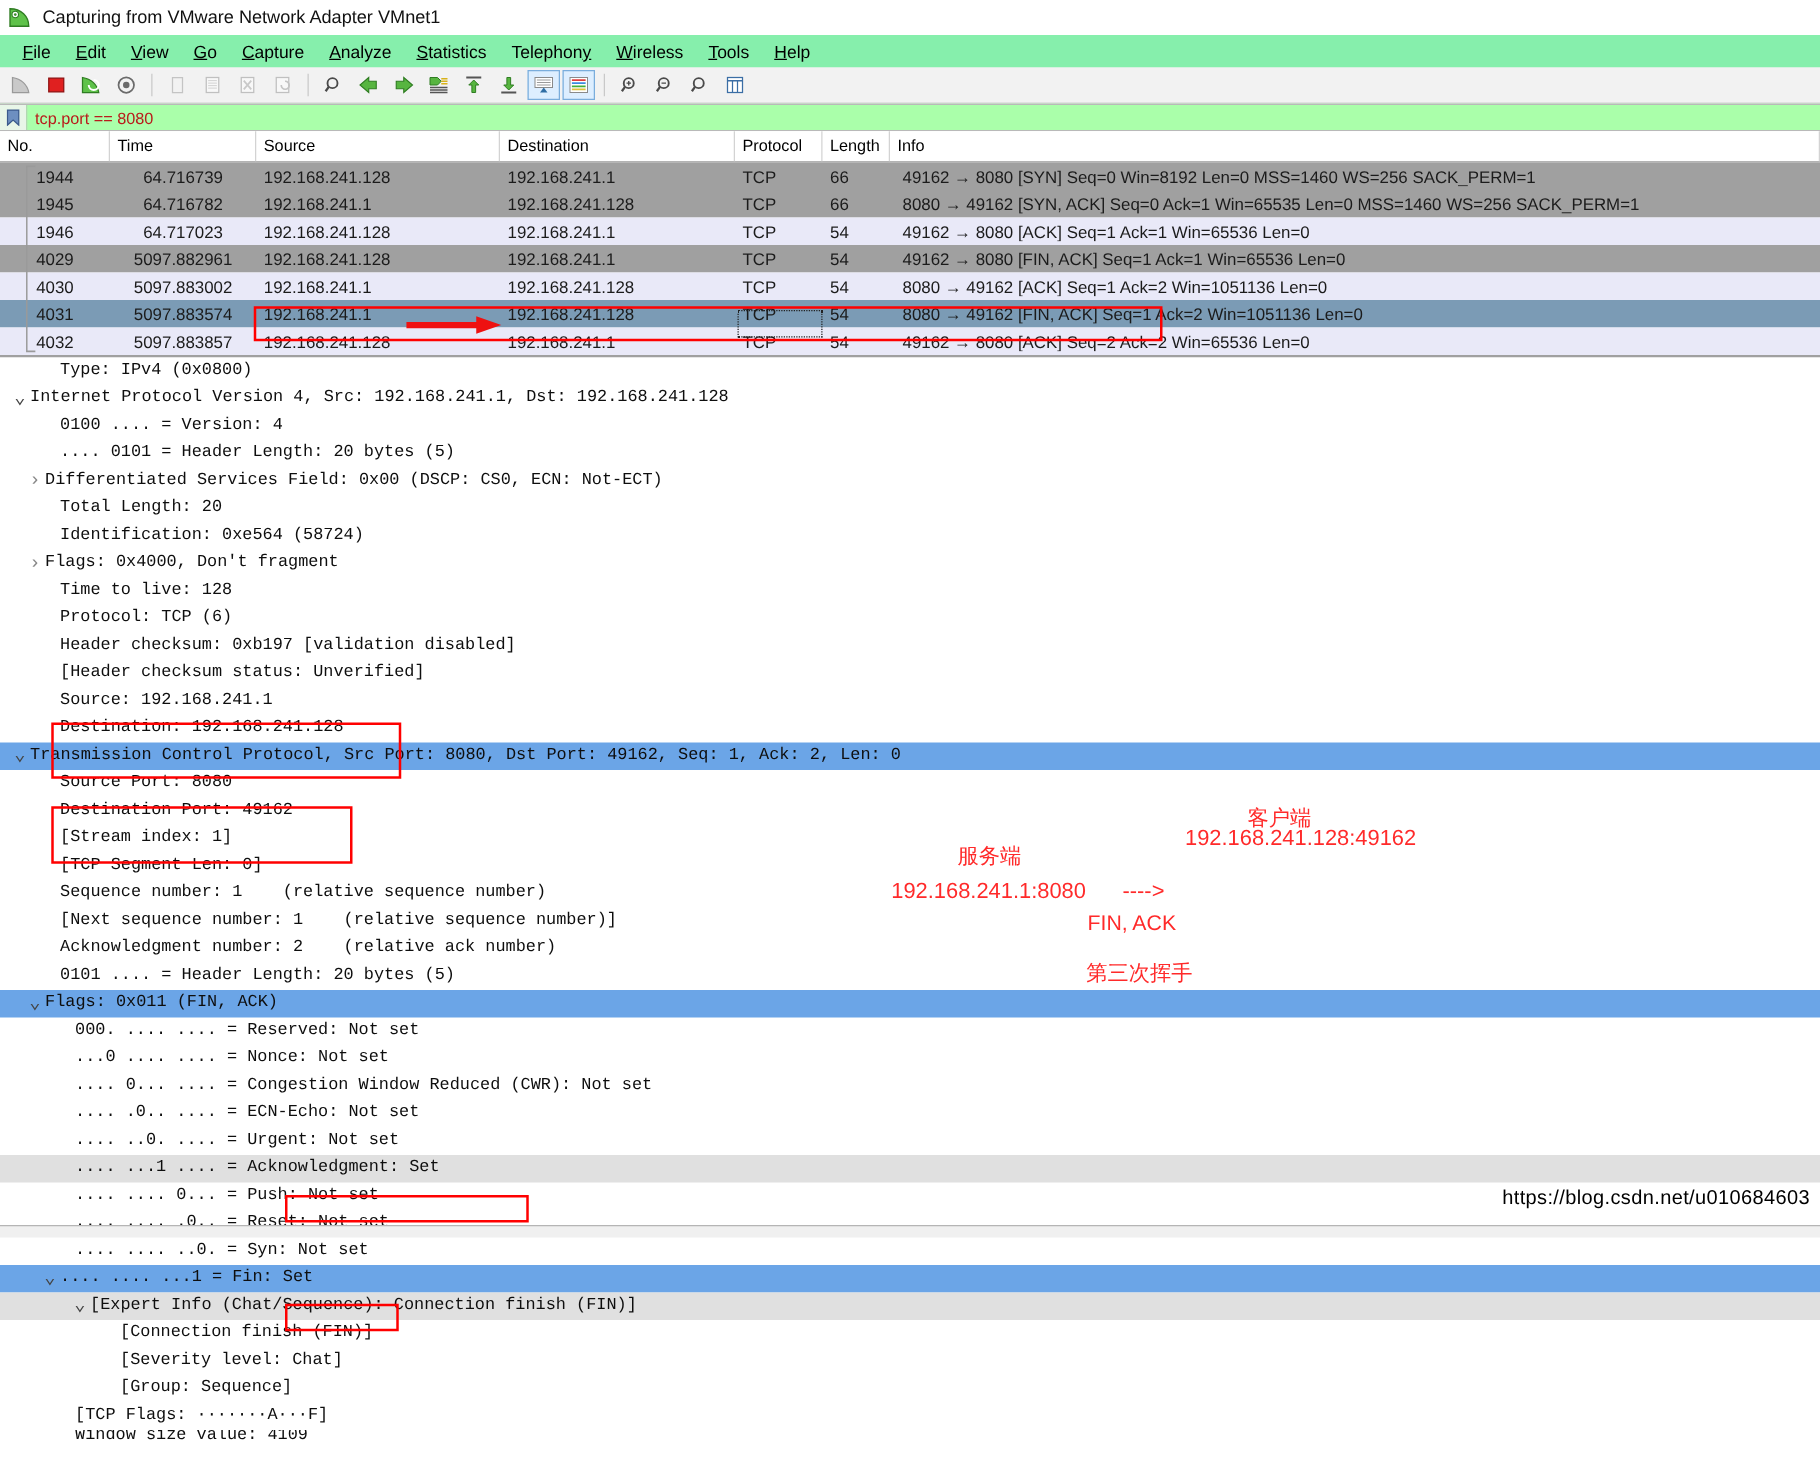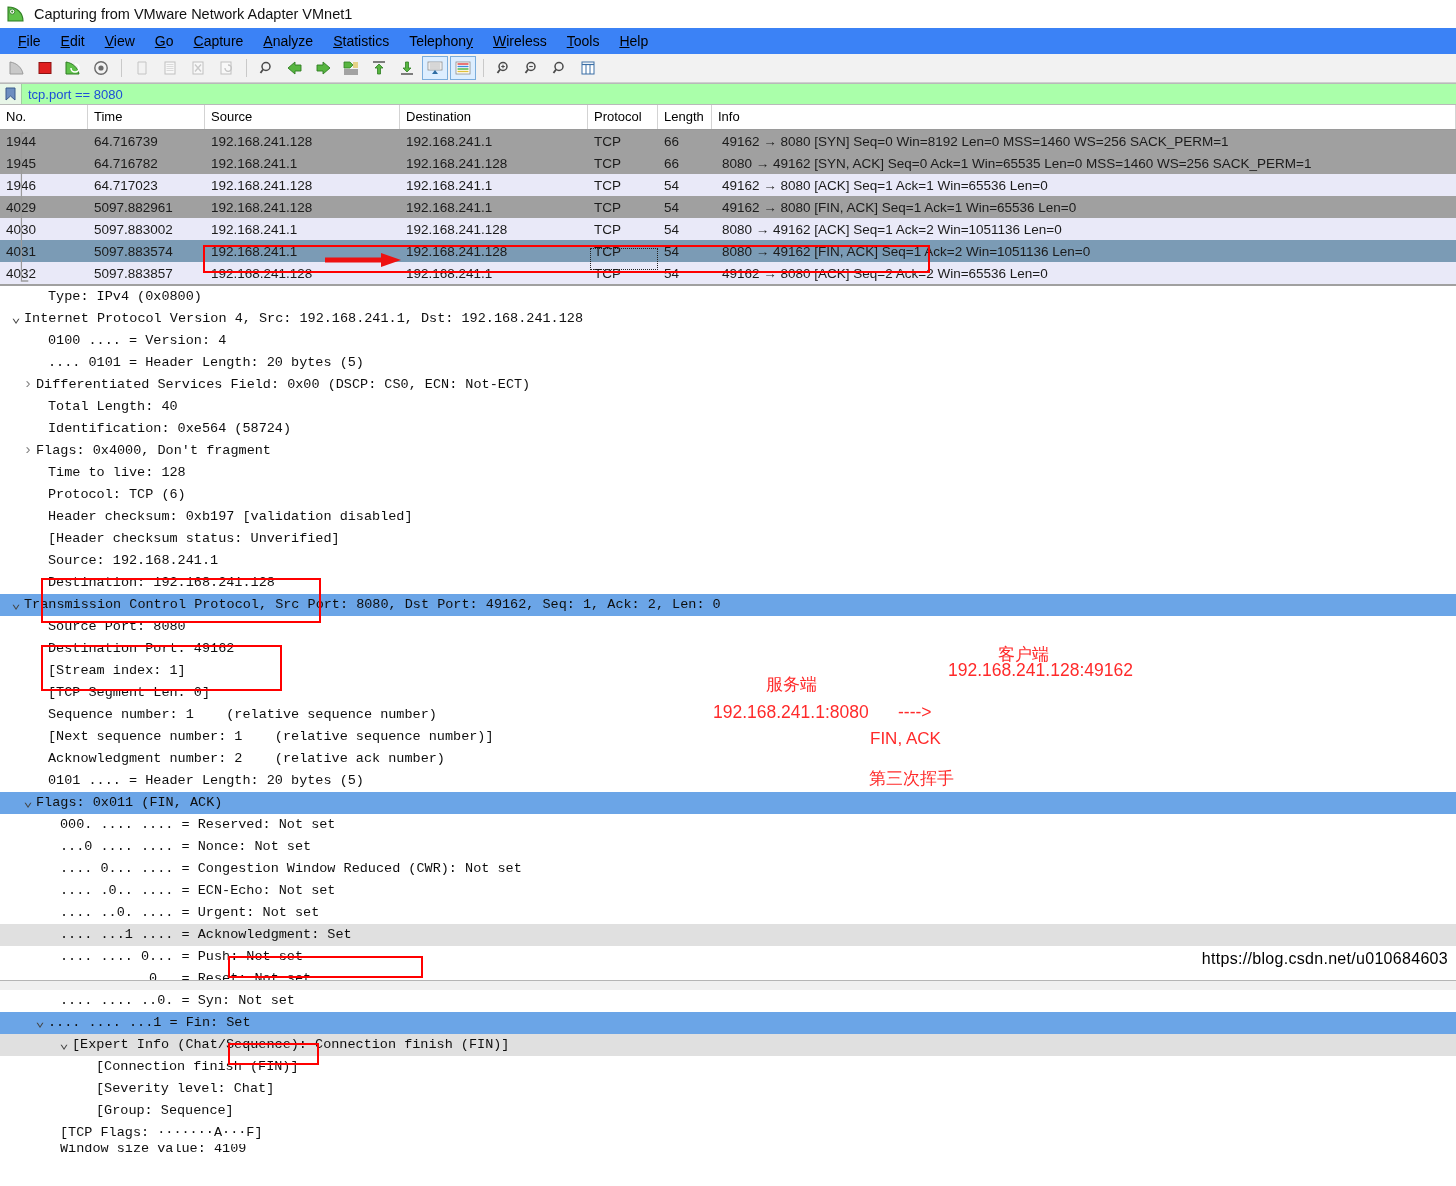--- a/index.html
+++ b/index.html
@@ -18,21 +18,21 @@
     background: #ffffff; padding-left: 6px;
   }
   .titlebar .logo { width: 20px; height: 20px; margin-right: 8px; flex: 0 0 20px; }
   .titlebar .title {
     font-size: 14.5px; color: #111; white-space: nowrap;
   }
 
   
   .menubar {
     height: 26px; display: flex; align-items: center;
-    background: #3b82f6; padding-left: 8px; gap: 0px;
+    background: #86efac; padding-left: 8px; gap: 0px;
   }
   .menu-item {
     font-size: 14px; color: #000; padding: 2px 10px; white-space: nowrap; cursor: default;
   }
   .menu-item u { text-decoration: underline; }
 
   
   .toolbar {
     height: 29px; display: flex; align-items: center;
     background: #f2f2f2; border-bottom: 1px solid #cfcfcf;
@@ -48,41 +48,41 @@
     border-top: 1px solid #b9b9b9; border-bottom: 1px solid #b9b9b9;
     background: #aaffaa;
   }
   .filter-bookmark {
     width: 22px; background: #e8f6e8; display:flex; align-items:center; justify-content:center;
     border-right: 1px solid #9fcf9f;
   }
   .filter-input {
     flex: 1; display: flex; align-items: center;
     background: #aaffaa; font-family: "Liberation Sans", sans-serif;
-    font-size: 13px; color: #1d4ed8; padding-left: 6px;
+    font-size: 13px; color: #b91c1c; padding-left: 6px;
   }
 
   
   .packet-list {
     background: #ffffff; border-bottom: 2px solid #a0a0a0;
     position: relative;
   }
   .plist-header { display: flex; height: 25px; background: #ffffff;
     border-bottom: 1px solid #9a9a9a; }
   .plist-header .th {
     font-size: 13px; color: #000; padding: 4px 6px;
     border-right: 1px solid #d3d3d3; white-space: nowrap; overflow: hidden;
   }
   .prow { display: flex; height: 22px; align-items: center; font-size: 13.5px;
     font-family: "Liberation Sans", sans-serif; color: #1b1b1b; white-space: nowrap; }
   .prow.gray  { background: #a0a0a0; }
   .prow.lav   { background: #e9e9f8; }
   .prow.sel   { background: #7b9bb5; }
   .cell { padding: 0 6px; overflow: hidden; white-space: nowrap; }
-  .cell.num { text-align: left; }
+  .cell.num { text-align: center; }
   .c-no   { width: 88px; }
   .c-time { width: 117px; }
   .c-src  { width: 195px; }
   .c-dst  { width: 188px; }
   .c-pro  { width: 70px; }
   .c-len  { width: 54px; text-align: left; }
   .c-info { flex: 1; padding-left: 10px; }
   .plist-body { position: relative; }
   .conv-bracket {
     position: absolute; left: 18px; top: 0; width: 12px; height: 100%;
@@ -392,21 +392,21 @@
         <span class="dtext">.... 0101 = Header Length: 20 bytes (5)</span>
       </div>
       <div class="drow">
         <span style="display: inline-block; width: 20px; flex: 0 0 auto;"></span>
         <span class="dtwisty" style="font-size: 15px; color: rgb(136, 136, 136);">›</span>
         <span class="dtext">Differentiated Services Field: 0x00 (DSCP: CS0, ECN: Not-ECT)</span>
       </div>
       <div class="drow">
         <span style="display: inline-block; width: 32px; flex: 0 0 auto;"></span>
         <span class="dtwisty"></span>
-        <span class="dtext">Total Length: 40</span>
+        <span class="dtext">Total Length: 20</span>
       </div>
       <div class="drow">
         <span style="display: inline-block; width: 32px; flex: 0 0 auto;"></span>
         <span class="dtwisty"></span>
         <span class="dtext">Identification: 0xe564 (58724)</span>
       </div>
       <div class="drow">
         <span style="display: inline-block; width: 20px; flex: 0 0 auto;"></span>
         <span class="dtwisty" style="font-size: 15px; color: rgb(136, 136, 136);">›</span>
         <span class="dtext">Flags: 0x4000, Don't fragment</span>

